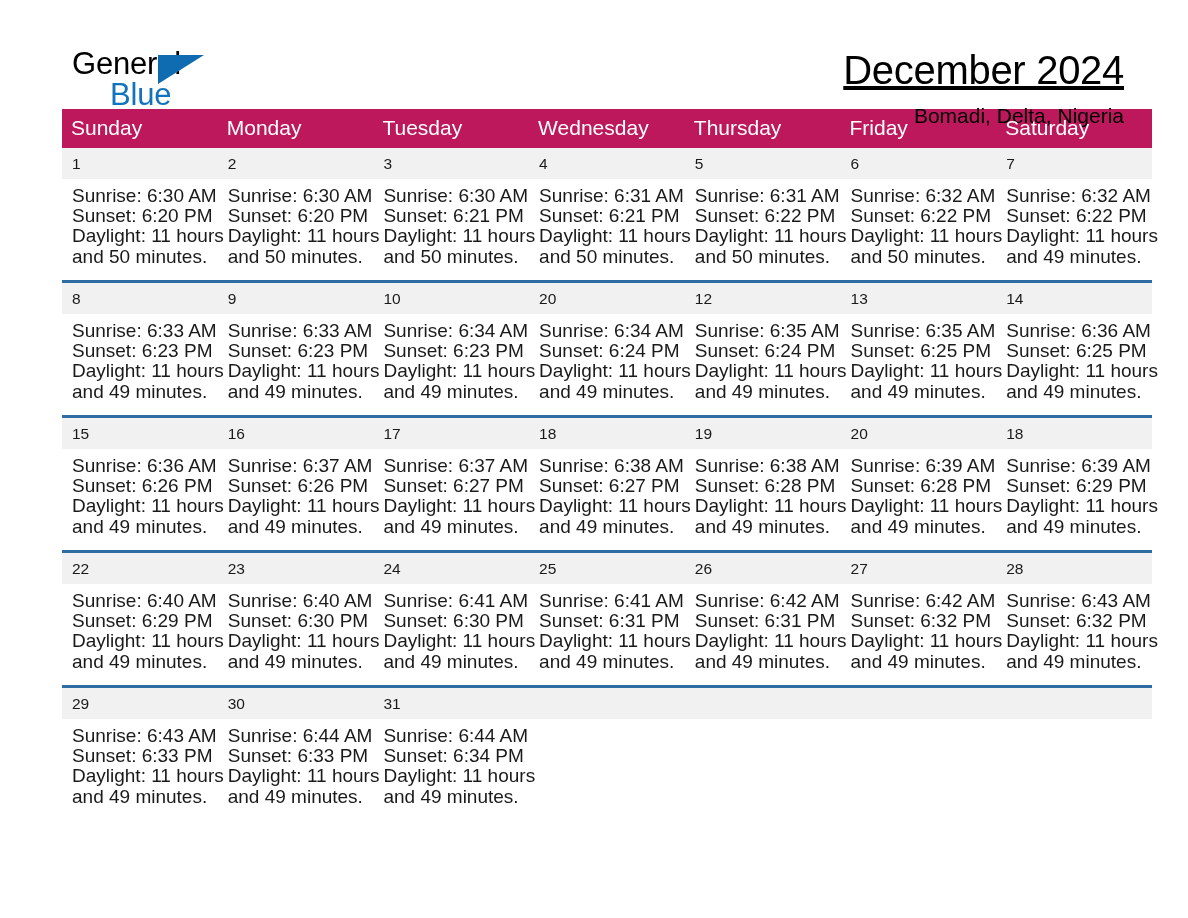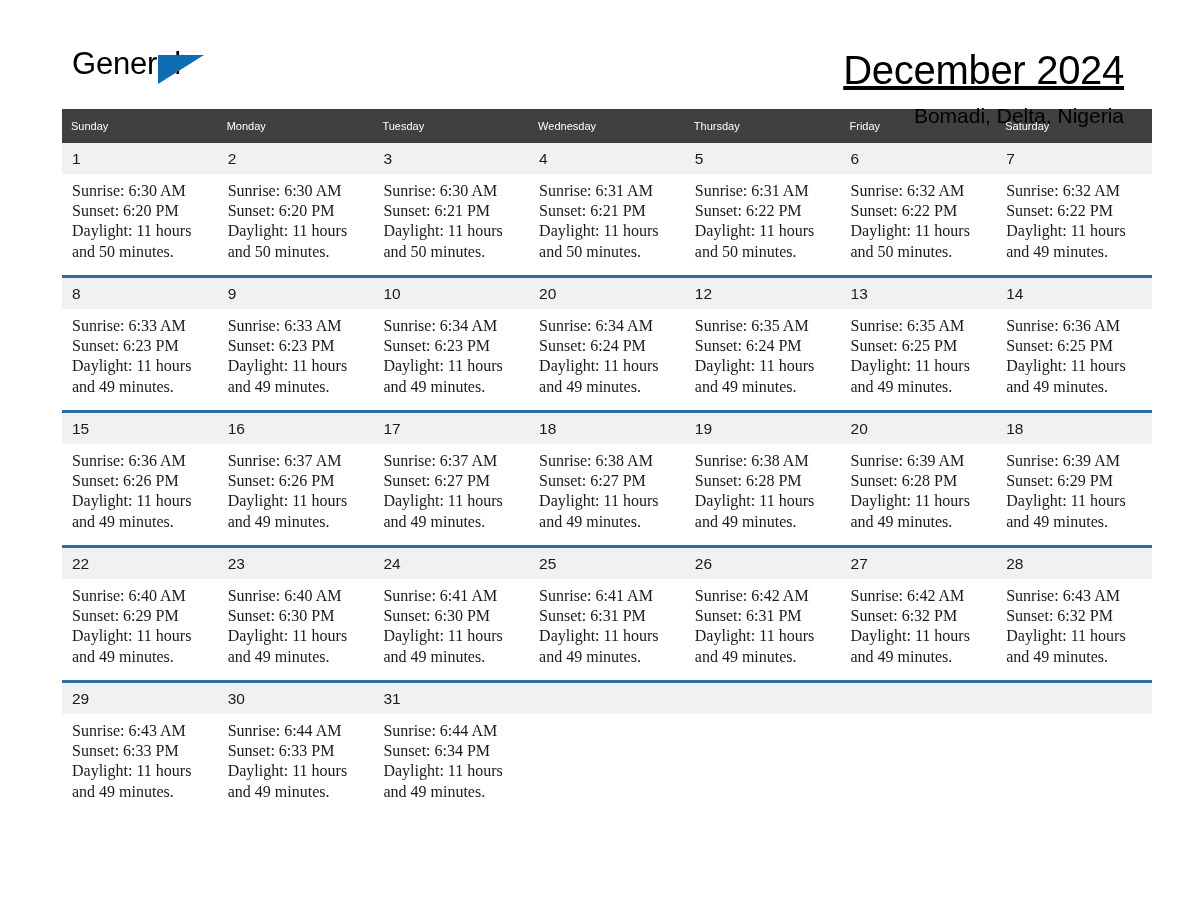--- a/index.html
+++ b/index.html
@@ -91,23 +91,23 @@
   
   .calendar {
     width: 1090px;
     border-collapse: collapse;
     table-layout: fixed;
     margin-top: 13px;
   }
   .calendar col { width: 155.7px; }
 
   thead th {
-    background: #404040;
+    background: #be185d;
     color: #ffffff;
-    font-size: 11px;
+    font-size: 21px;
     font-weight: 400;
     text-align: left;
     padding: 7px 0 8px 9px;
     height: 19px;
     vertical-align: middle;
     border: none;
   }
 
   tbody tr.week-row > td {
     vertical-align: top;
@@ -129,42 +129,42 @@
     font-size: 15.5px;
     line-height: 19px;
     color: #1a1a1a;
     padding: 6px 0 6px 10px;
     height: 31px;
     box-sizing: border-box;
   }
   .cell.empty .daynum { color: transparent; }
   .info {
     padding: 7px 8px 0 10px;
-    font-size: 16px;
+    font-size: 19px;
     line-height: 20.2px;
     color: #1a1a1a;
-    font-family: Liberation Serif, serif;
   }
   .info div { white-space: nowrap; }
   .spacer-row td {
     height: 13px;
     padding: 0;
     border: none;
   }
 </style>
 </head>
 <body>
 
 <div class="page">
 
   <div class="masthead">
 
     <div class="brand">
       <span class="brand-top">General</span>
       <span class="brand-flag"></span>
+      <span class="brand-bottom">Blue</span>
     </div>
 
     <div class="titles">
       <h1 class="cal-title">December 2024</h1>
       <div class="cal-subtitle">Bomadi, Delta, Nigeria</div>
     </div>
 
   </div>
 
   <table class="calendar">

